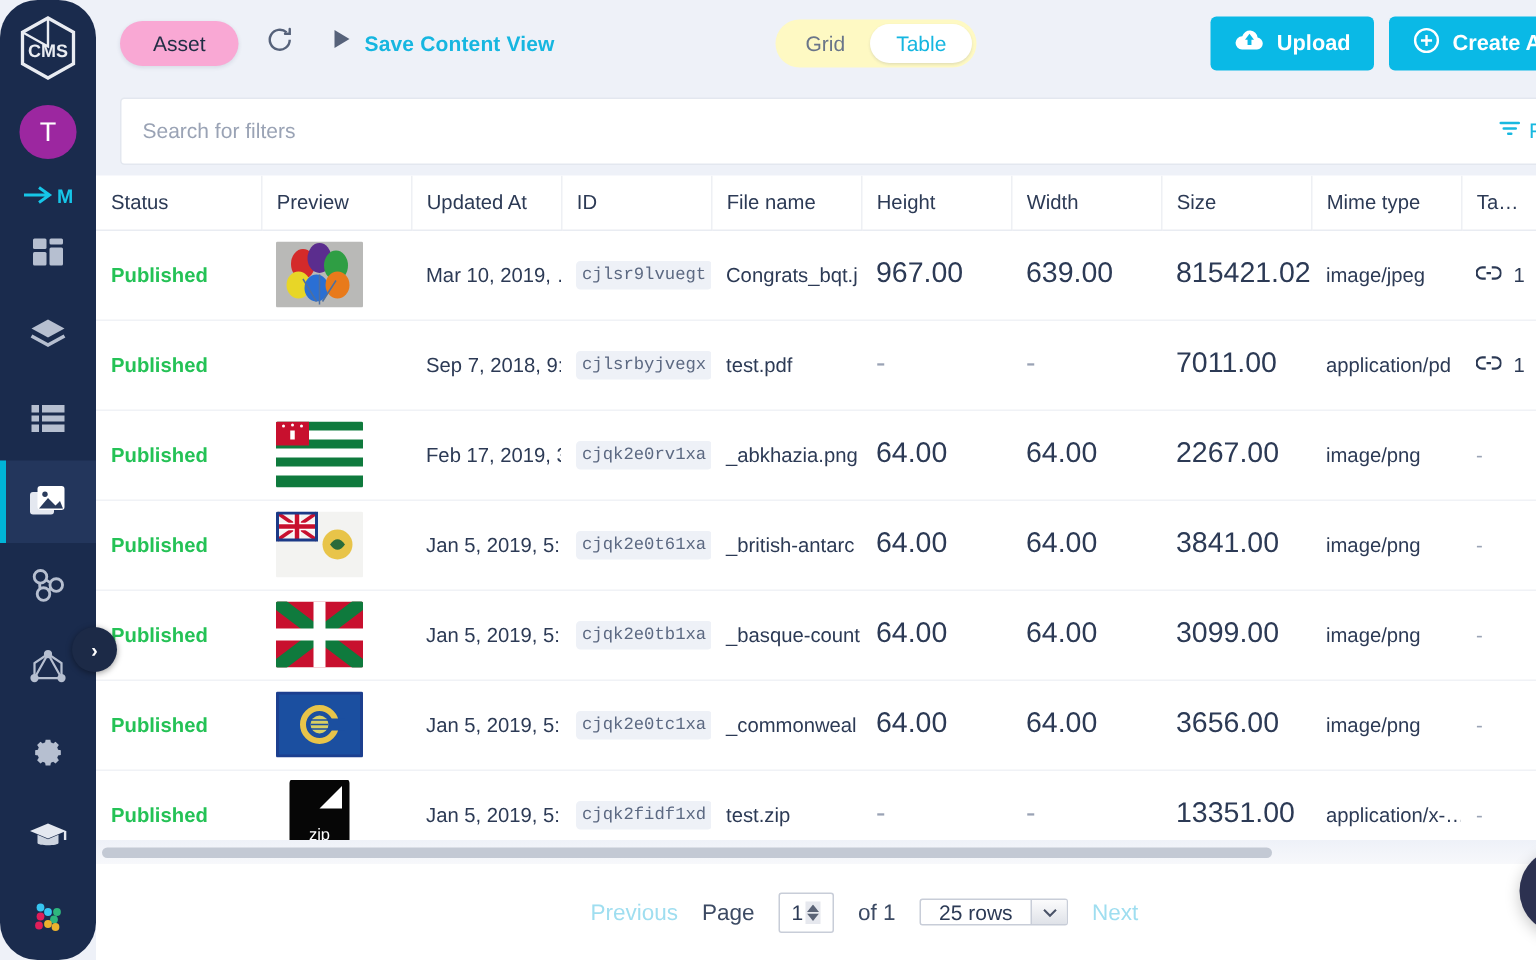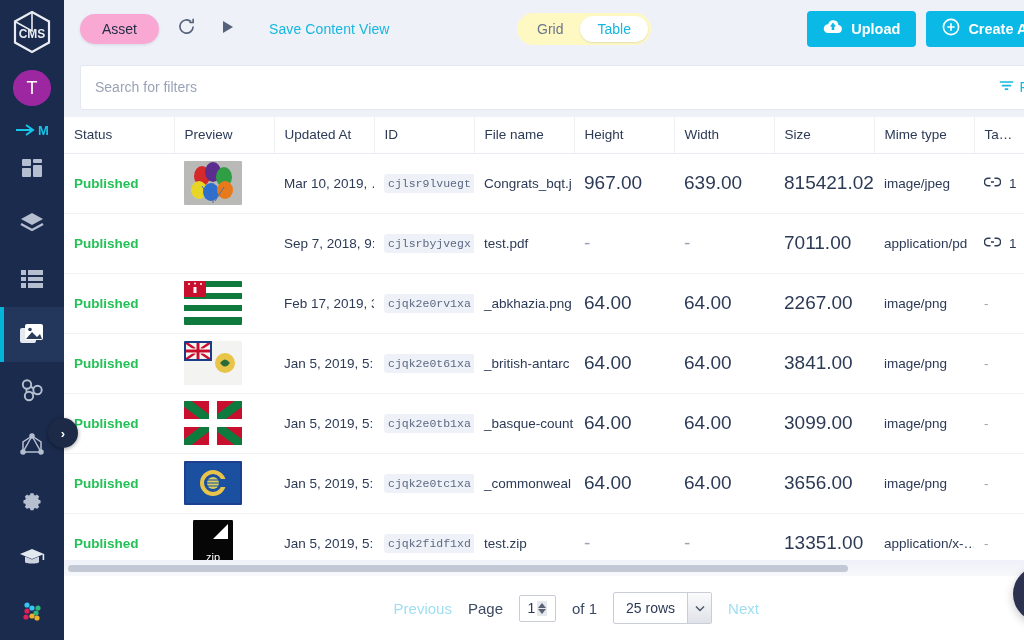--- a/index.html
+++ b/index.html
@@ -11,20 +11,21 @@
   }
   #app { position: relative; width: 1024px; height: 640px; display: flex; }
 
   
   #sidebar {
     width: 64px; height: 640px;
     background: #1a2b4d;
     display: flex; flex-direction: column; align-items: center;
     flex: 0 0 64px;
     position: relative;
+    border-radius: 25px;
   }
   .logo-wrap { margin-top: 10px; width: 64px; height: 48px; display:flex; align-items:center; justify-content:center; }
   .avatar {
     width: 38px; height: 38px; border-radius: 50%;
     background: #9c27a0;
     color: #fff; font-size: 18px; font-weight: 400;
     display: flex; align-items: center; justify-content: center;
     margin-top: 16px;
   }
   .mark-row { margin-top: 14px; height: 22px; display:flex; align-items:center; justify-content:center; width:64px; }
@@ -65,21 +66,21 @@
     padding: 7px 22px; font-size: 14px; color: #1f2d44;
     box-shadow: 0 1px 3px rgba(30,50,90,.12);
     cursor: pointer;
   }
   .icon-btn {
     width: 30px; height: 30px; margin-left: 12px;
     display: flex; align-items: center; justify-content: center;
     cursor: pointer;
   }
   .save-view {
-    margin-left: 26px; color: #16b6e0; font-size: 14px; font-weight: normal;
+    margin-left: 0; color: #16b6e0; font-size: 14px; font-weight: bold;
     cursor: pointer; letter-spacing: .1px;
   }
   .seg {
     position:absolute; left: 453px;
     background: #fef9c3; border-radius: 18px;
     display: flex; align-items: center; padding: 3px;
     height: 32px;
   }
   .seg-opt {
     padding: 4px 17px; font-size: 14px; border-radius: 16px;
@@ -182,21 +183,21 @@
   }
   .pg-link { color: #9fdef0; font-size: 15px; cursor: pointer; }
   .pg-label { color: #3c4a63; font-size: 15px; }
   .pg-num {
     width: 37px; height: 27px; border: 1px solid #c8cdd8; border-radius: 2px;
     display: flex; align-items: center; justify-content: center; gap: 2px;
     background: #fff; font-size: 14px; color: #2c3a55;
   }
   .spin { display: flex; flex-direction: column; gap: 1px; background:#e6e8ee; padding:2px 1px; }
   .rows-sel {
-    height: 32px; border: 1px solid #c8cdd8; border-radius: 2px;
+    height: 18px; border: 1px solid #c8cdd8; border-radius: 2px;
     display: flex; align-items: center; background: #fff;
     font-size: 14px; color: #2c3a55;
   }
   .rows-sel .val { padding: 0 12px; }
   .rows-sel .arrow {
     width: 24px; height: 100%; border-left: 1px solid #c8cdd8;
     background: linear-gradient(#fbfbfc, #dfe2e8);
     display:flex; align-items:center; justify-content:center;
   }
   #intercom {

